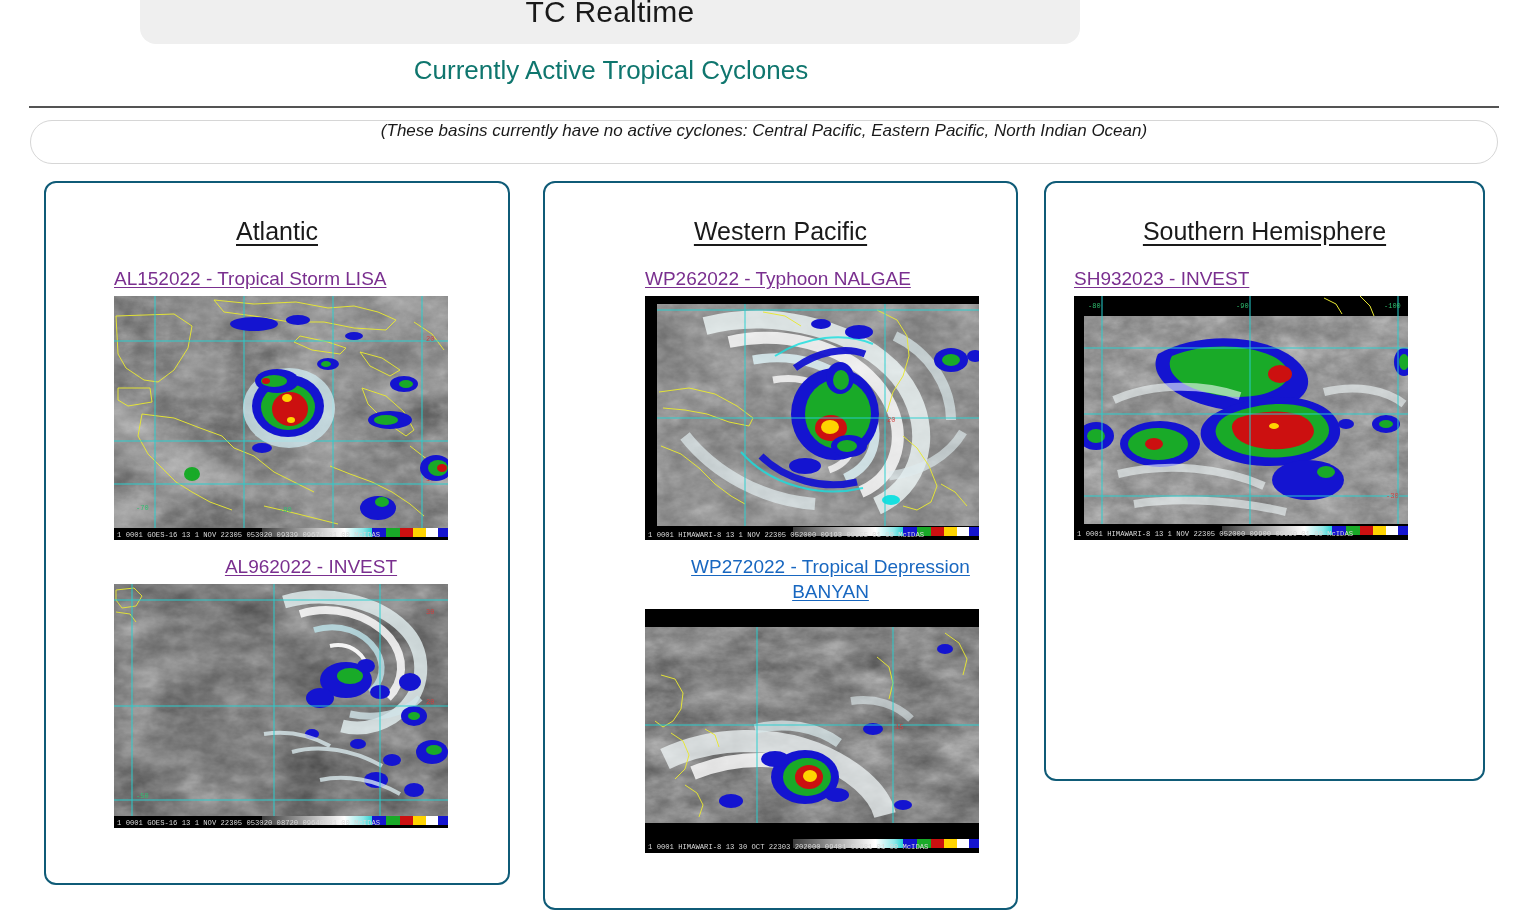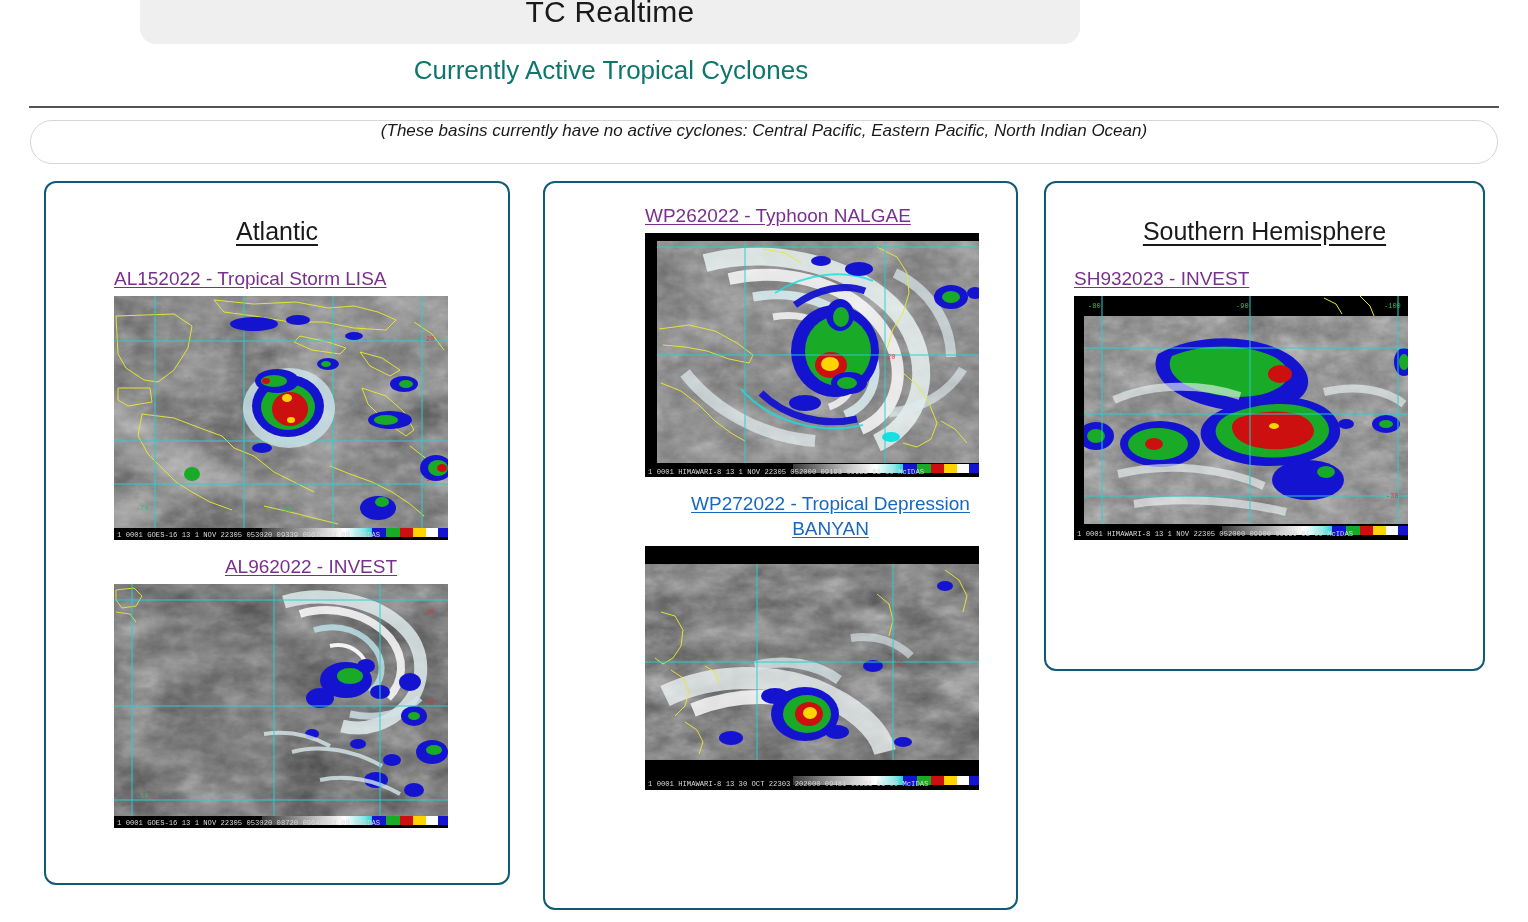--- a/index.html
+++ b/index.html
@@ -71,21 +71,21 @@
   }
   .card {
     position: absolute;
     border: 2px solid #0f5b77;
     border-radius: 12px;
     background: #fff;
     padding: 0;
   }
   .card-0 { left: 0px;   top: 0px; width: 466px; height: 704px; }
   .card-1 { left: 499px; top: 0px; width: 475px; height: 729px; }
-  .card-2 { left: 1000px;top: 0px; width: 441px; height: 490px; }
+  .card-2 { left: 1000px;top: 0px; width: 441px; height: 600px; }
 
   .card-title {
     text-align: center;
     font-size: 25px;
     color: #1a1a1a;
     text-decoration: underline;
     text-underline-offset: 4px;
     margin-top: 34px;
     font-weight: 400;
   }
@@ -330,20 +330,21 @@
               <rect x="324" y="232" width="10" height="9" fill="#1414d0"></rect>
               <text class="sat-caption-text" x="3" y="241" fill="#d8d8d8" font-size="7.2">1 0001  GOES-16      13   1 NOV 22305 053020 08720 09640 01 00        McIDAS</text>
             </svg>
           </div>
         </div>
 
       </div>
     </div>
 
     <div class="card card-1">
+      <div class="card-title">Western Pacific</div>
       <div class="storm-list">
 
         <div class="storm">
           <a class="storm-link visited">WP262022 - Typhoon NALGAE</a>
           <div class="sat-wrap">
             <svg width="334" height="244" viewBox="0 0 334 244" xmlns="http://www.w3.org/2000/svg">
               <defs>
                 <linearGradient id="g-bar3" x1="0" x2="1">
                   <stop offset="0%" stop-color="#3a3a3a"></stop>
                     <stop offset="55%" stop-color="#cfcfcf"></stop>

